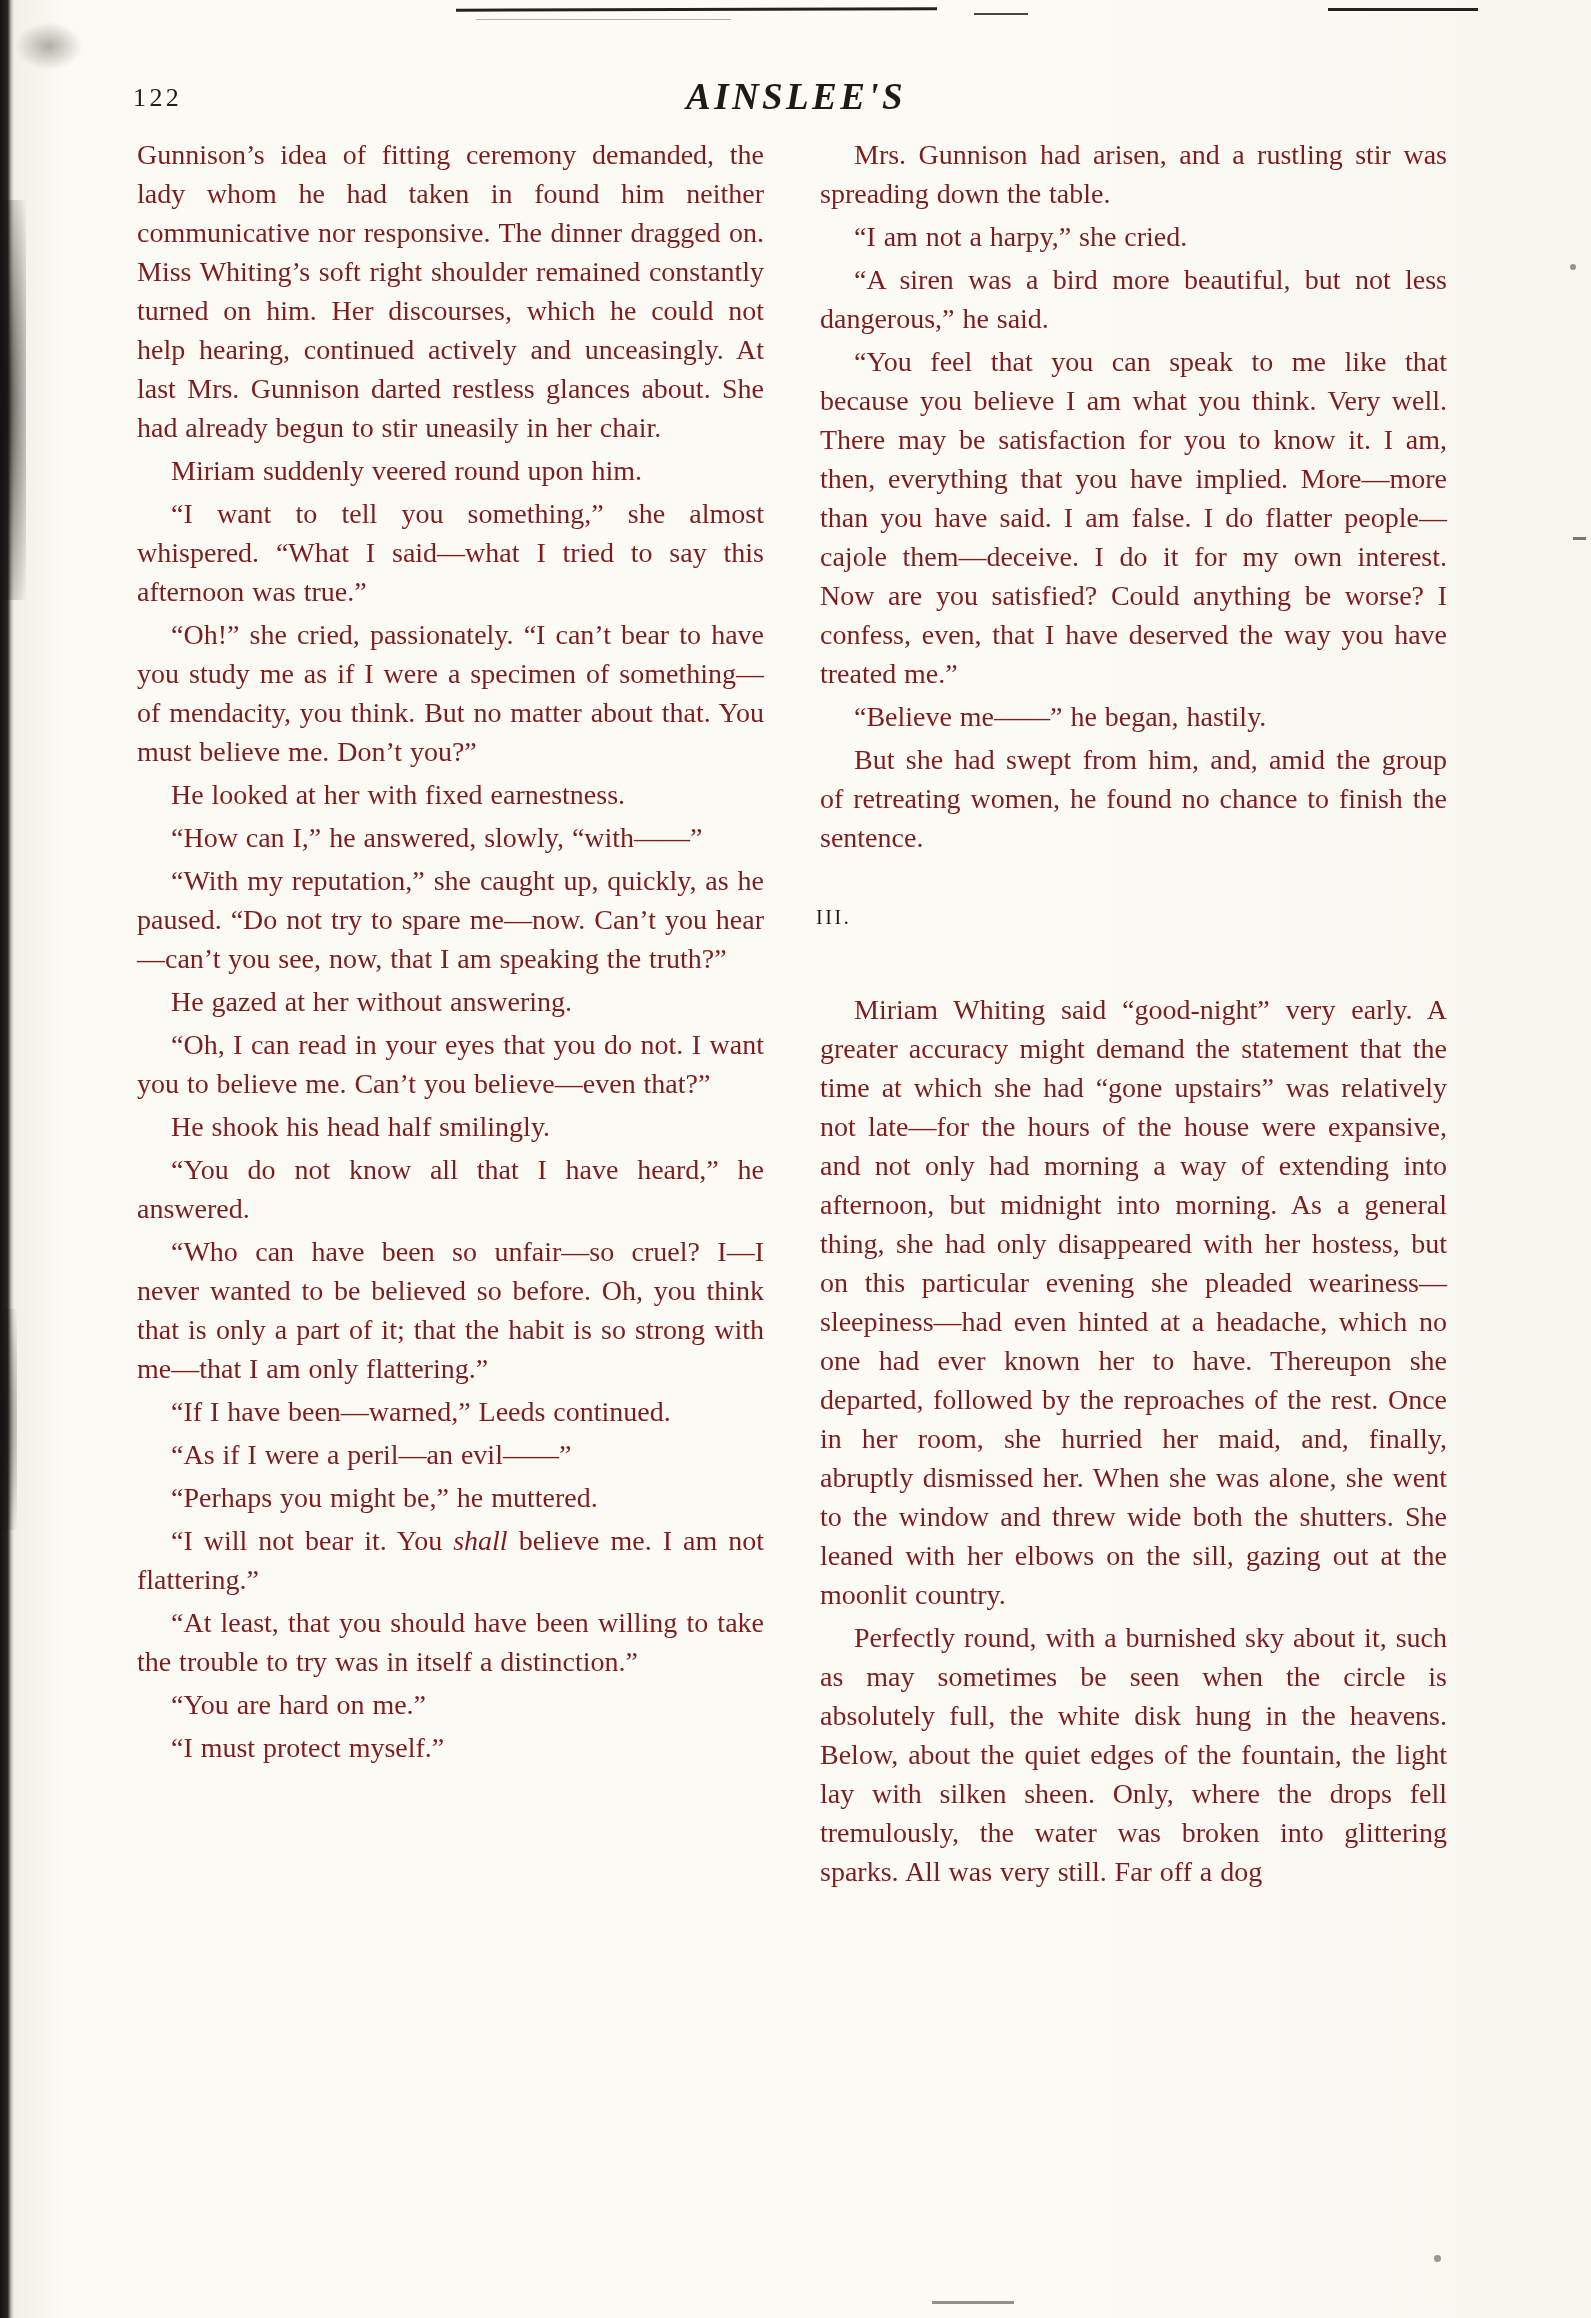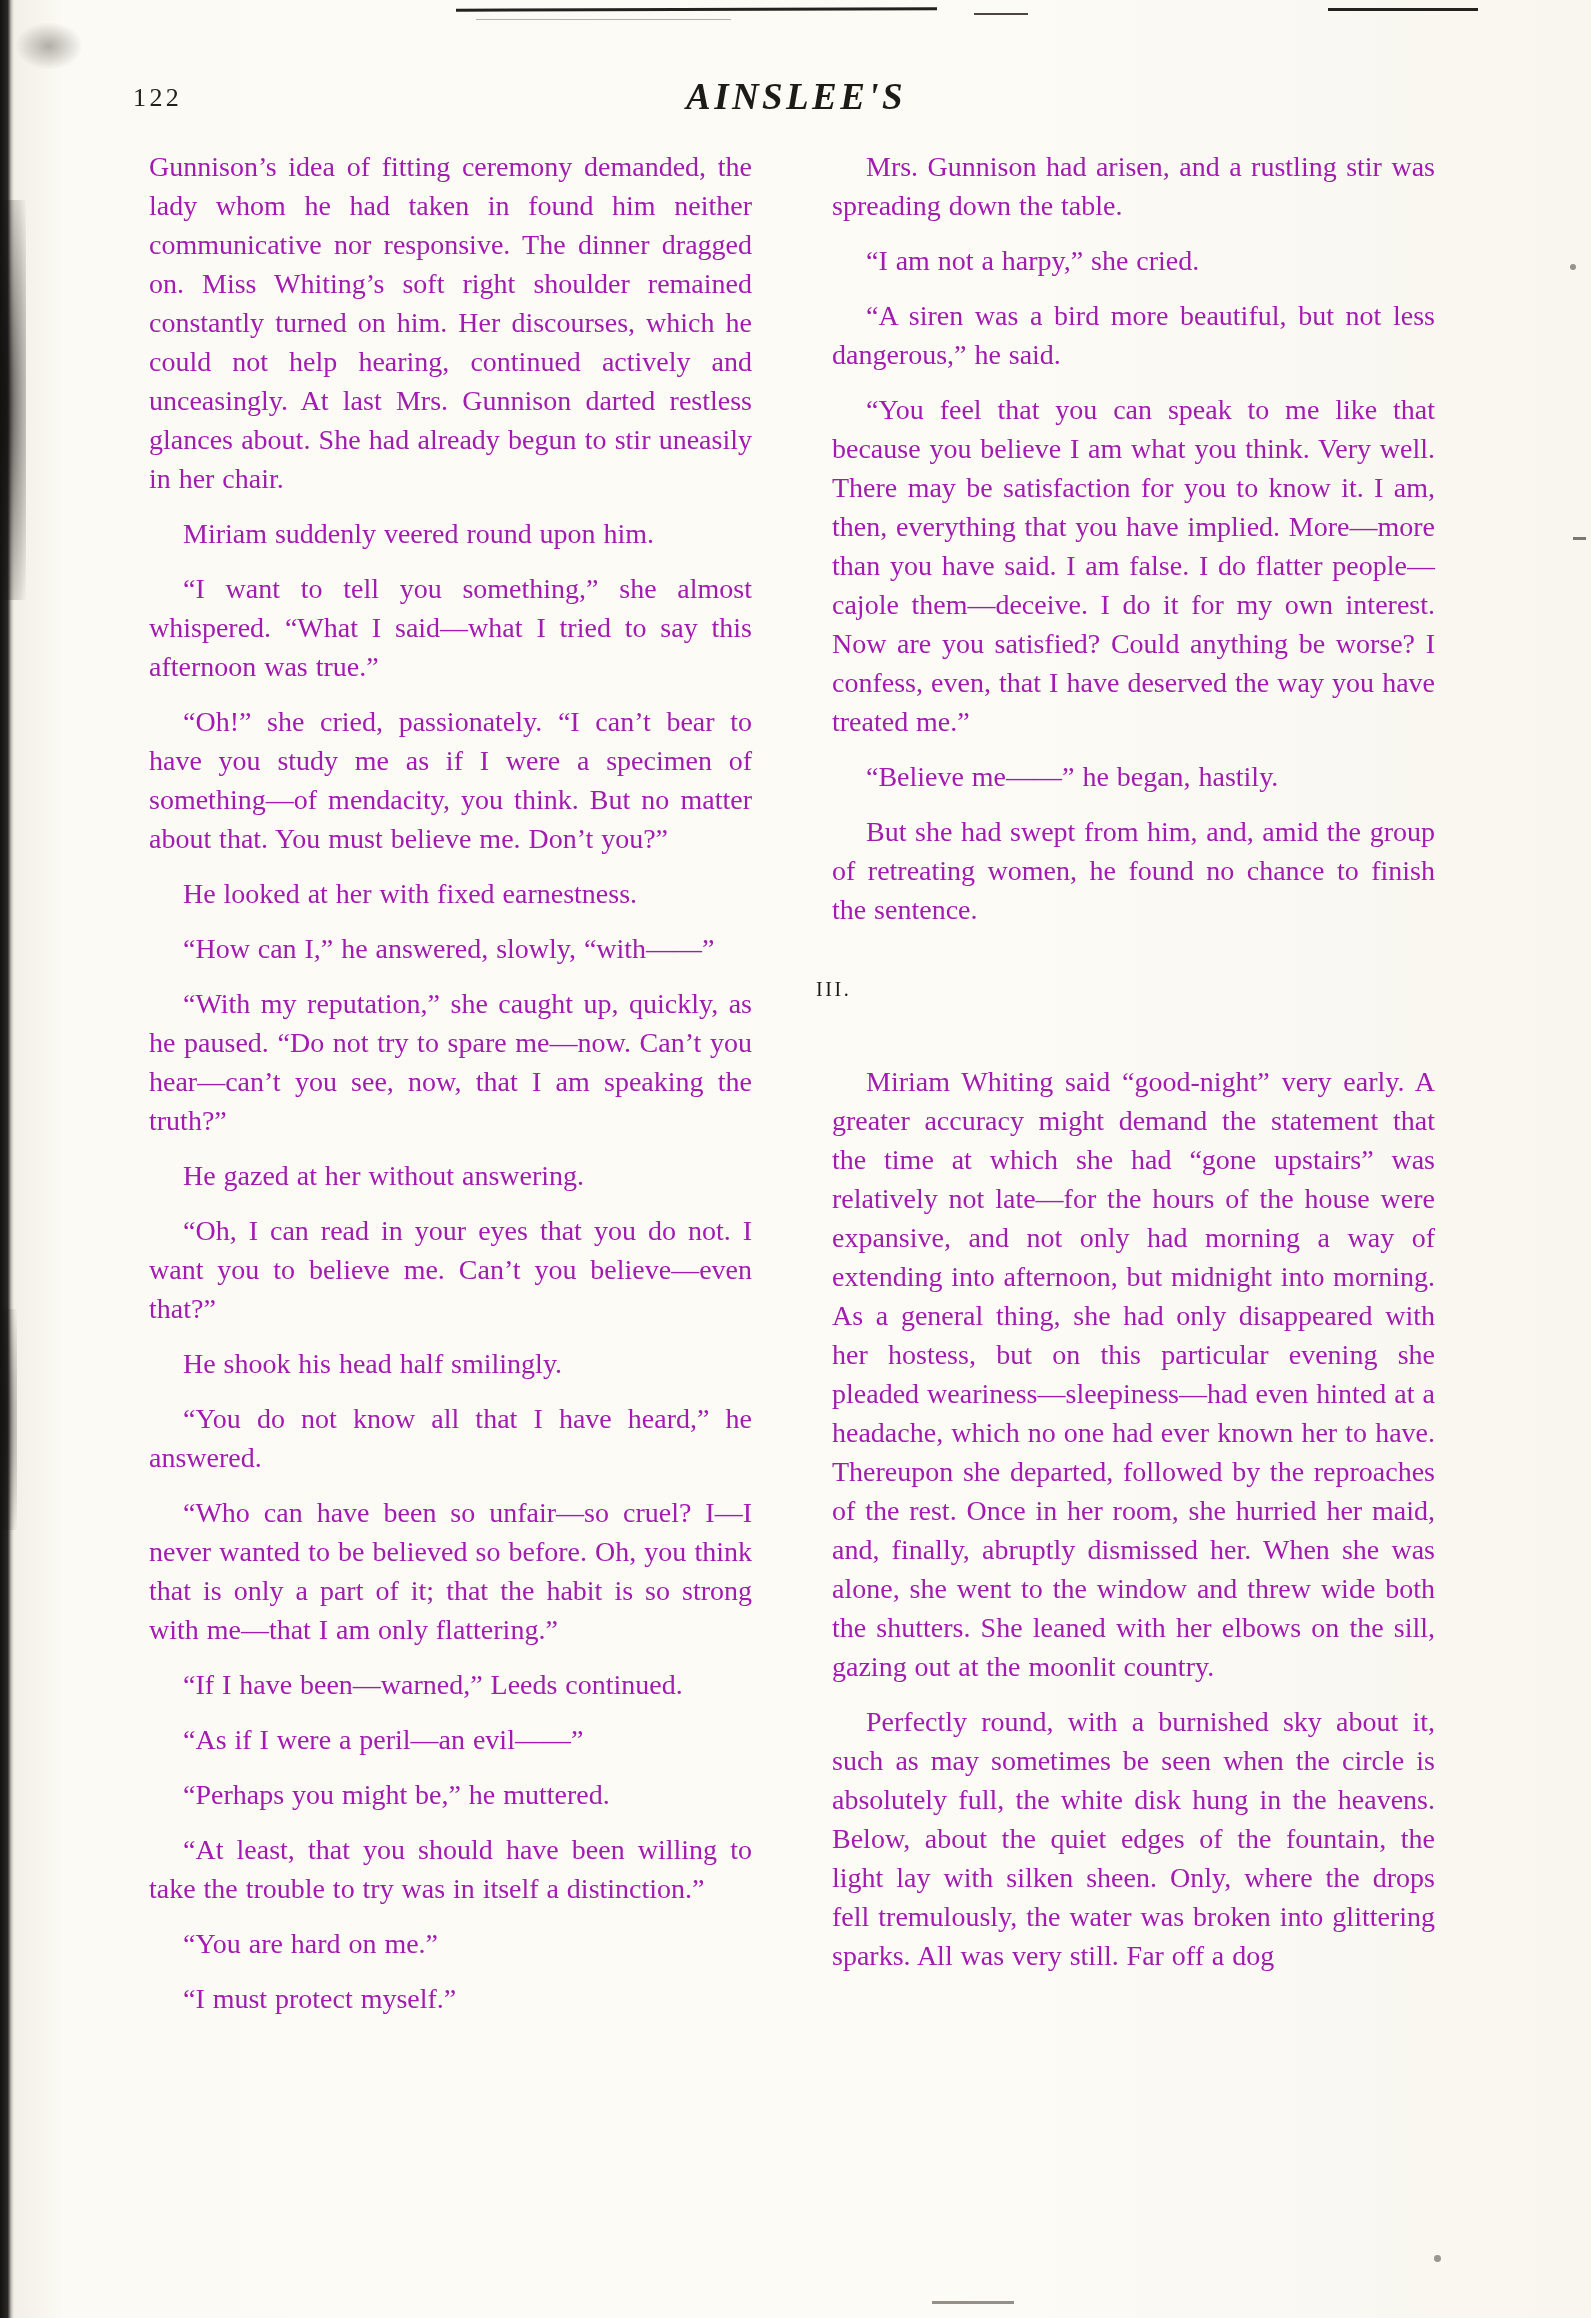--- a/index.html
+++ b/index.html
@@ -52,26 +52,26 @@
     letter-spacing: 3.4px; color: #1d1b18;
   }
 
   
   .columns {
     position: absolute; left: 133px; top: 131px; width: 1318px;
     display: flex; gap: 48px;
   }
   .col { width: 635px; }
   .para {
-    margin: 16px;
+    margin: 4px;
     font-size: 28px;
     line-height: 39px;
     text-align: justify;
     text-indent: 34px;
-    color: #a21caf;
+    color: #7f1d1d;
     word-spacing: 0.9px;
   }
   .para.no-indent { text-indent: 0; }
   .section-heading {
     margin: 49px 0 61px 0;
     font-size: 20px;
     letter-spacing: 2.6px;
     color: #1c1b19;
   }
 </style>
@@ -104,20 +104,21 @@
       <p class="para">“How can I,” he answered, slowly, “with——”</p>
       <p class="para">“With my reputation,” she caught up, quickly, as he paused. “Do not try to spare me—now. Can’t you hear—can’t you see, now, that I am speaking the truth?”</p>
       <p class="para">He gazed at her without answering.</p>
       <p class="para">“Oh, I can read in your eyes that you do not. I want you to believe me. Can’t you believe—even that?”</p>
       <p class="para">He shook his head half smilingly.</p>
       <p class="para">“You do not know all that I have heard,” he answered.</p>
       <p class="para">“Who can have been so unfair—so cruel? I—I never wanted to be believed so before. Oh, you think that is only a part of it; that the habit is so strong with me—that I am only flattering.”</p>
       <p class="para">“If I have been—warned,” Leeds continued.</p>
       <p class="para">“As if I were a peril—an evil——”</p>
       <p class="para">“Perhaps you might be,” he muttered.</p>
+      <p class="para"><span>“I will not bear it. You </span><span style="font-style: italic;">shall</span><span> believe me. I am not flattering.”</span></p>
       <p class="para">“At least, that you should have been willing to take the trouble to try was in itself a distinction.”</p>
       <p class="para">“You are hard on me.”</p>
       <p class="para">“I must protect myself.”</p>
     </div>
   <div class="col">
       <p class="para">Mrs. Gunnison had arisen, and a rustling stir was spreading down the table.</p>
       <p class="para">“I am not a harpy,” she cried.</p>
       <p class="para">“A siren was a bird more beautiful, but not less dangerous,” he said.</p>
       <p class="para">“You feel that you can speak to me like that because you believe I am what you think. Very well. There may be satisfaction for you to know it. I am, then, everything that you have implied. More—more than you have said. I am false. I do flatter people—cajole them—deceive. I do it for my own interest. Now are you satisfied? Could anything be worse? I confess, even, that I have deserved the way you have treated me.”</p>
       <p class="para">“Believe me——” he began, hastily.</p>

